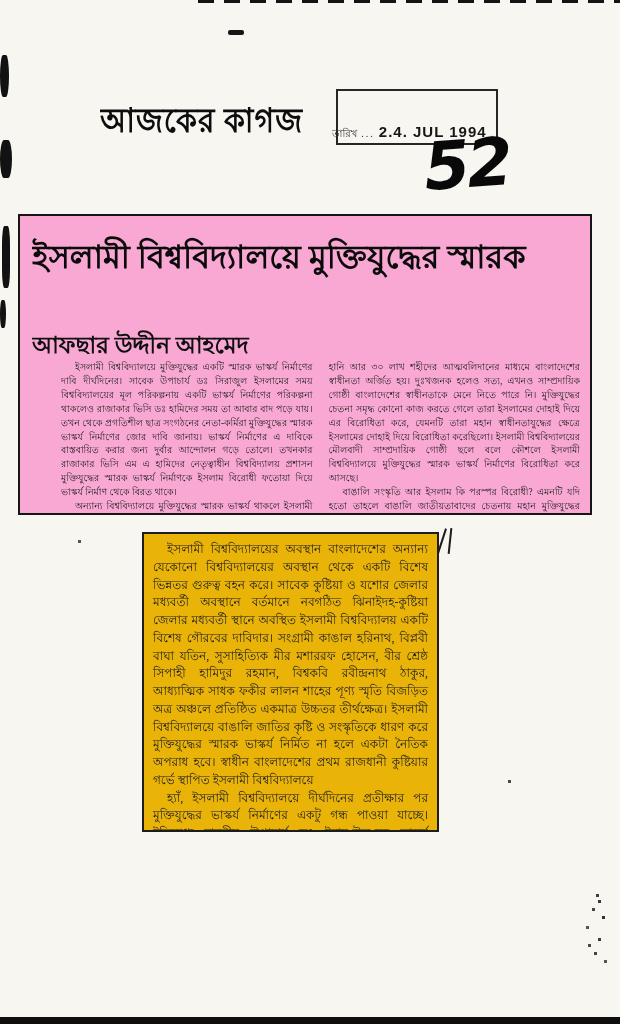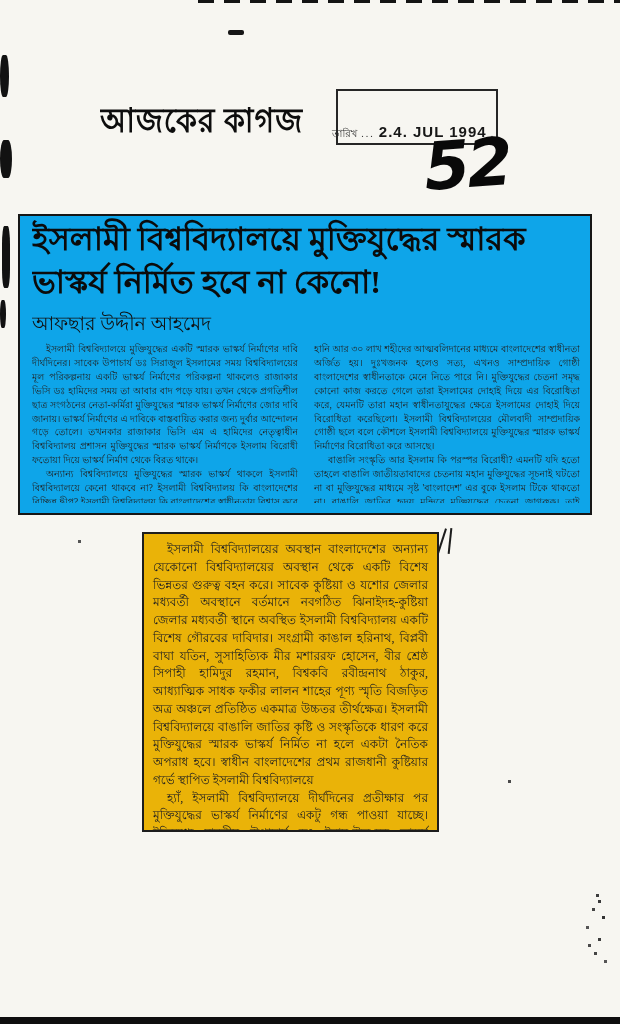--- a/index.html
+++ b/index.html
@@ -45,29 +45,29 @@
   
   .big-number{
     position:absolute;left:424px;top:132px;
     font-family:"DejaVu Sans","Liberation Sans",sans-serif;
     font-size:66px;font-weight:900;font-style:italic;letter-spacing:-3px;
     color:#090909;transform:rotate(-4deg);line-height:1;
   }
   
   .article-box{
     position:absolute;left:18px;top:214px;width:574px;height:301px;
-    border:2px solid #161616;box-sizing:border-box;background:#0ea5e9;
-    padding:2px 10px 6px 12px;overflow:hidden;
+    border:2px solid #161616;box-sizing:border-box;background:#f9a8d4;
+    padding:20px 10px 6px 12px;overflow:hidden;
   }
   .headline{height:88px;overflow:hidden;font-weight:800;color:#0b0b0b;
     font-size:32px;line-height:43px;letter-spacing:0;}
   .headline span{display:block;white-space:nowrap;}
   .byline{margin-top:3px;height:27px;overflow:hidden;
-    font-size:19px;font-weight:400;color:#101010;}
-  .columns{margin-top:7px;display:flex;gap:16px;height:160px;overflow:hidden;}
+    font-size:23px;font-weight:700;color:#101010;}
+  .columns{margin-top:7px;display:flex;gap:16px;height:160px;overflow:hidden;margin-left:29px;}
   .col{flex:1 1 0;font-size:9.4px;line-height:1.48;text-align:justify;color:#212121;overflow:hidden;}
   .col p{margin:0;}
   .col p.indent{text-indent:14px;}
   
   .boxed{
     position:absolute;left:142px;top:532px;width:297px;height:300px;
     border:2px solid #1d1d1d;box-sizing:border-box;background:#eab308;
     padding:7px 9px;font-size:12px;line-height:1.48;text-align:justify;
     color:#212121;overflow:hidden;
   }
@@ -102,21 +102,20 @@
       <span class="stamp-date">2.4. JUL 1994</span>
       <span class="stamp-dots">..</span>
     </div>
   </div>
 
   <div class="big-number">52</div>
 
   <div class="article-box">
     <div class="headline">
       <span>ইসলামী বিশ্ববিদ্যালয়ে মুক্তিযুদ্ধের স্মারক</span>
-      <span>ভাস্কর্য নির্মিত হবে না কেনো!</span>
     </div>
     <div class="byline">আফছার উদ্দীন আহমেদ</div>
     <div class="columns">
       <div class="col">
         <p class="indent">ইসলামী বিশ্ববিদ্যালয়ে মুক্তিযুদ্ধের একটি স্মারক ভাস্কর্য নির্মাণের দাবি দীর্ঘদিনের। সাবেক উপাচার্য ডঃ সিরাজুল ইসলামের সময় বিশ্ববিদ্যালয়ের মূল পরিকল্পনায় একটি ভাস্কর্য নির্মাণের পরিকল্পনা থাকলেও রাজাকার ভিসি ডঃ হামিদের সময় তা আবার বাদ পড়ে যায়। তখন থেকে প্রগতিশীল ছাত্র সংগঠনের নেতা-কর্মিরা মুক্তিযুদ্ধের স্মারক ভাস্কর্য নির্মাণের জোর দাবি জানায়। ভাস্কর্য নির্মাণের এ দাবিকে বাস্তবায়িত করার জন্য দুর্বার আন্দোলন গড়ে তোলে। তখনকার রাজাকার ভিসি এম এ হামিদের নেতৃত্বাধীন বিশ্ববিদ্যালয় প্রশাসন মুক্তিযুদ্ধের স্মারক ভাস্কর্য নির্মাণকে ইসলাম বিরোধী ফতোয়া দিয়ে ভাস্কর্য নির্মাণ থেকে বিরত থাকে।</p>
         <p class="indent">অন্যান্য বিশ্ববিদ্যালয়ে মুক্তিযুদ্ধের স্মারক ভাস্কর্য থাকলে ইসলামী বিশ্ববিদ্যালয়ে কেনো থাকবে না? ইসলামী বিশ্ববিদ্যালয় কি বাংলাদেশের বিচ্ছিন্ন দ্বীপ? ইসলামী বিশ্ববিদ্যালয় কি বাংলাদেশের স্বাধীনতায় বিশ্বাস করে না? এটা কি মিনি পাকিস্তান? নিশ্চয় না। তবে কেনো ইসলামী বিশ্ববিদ্যালয়ে মুক্তিযুদ্ধের স্মারক ভাস্কর্য নির্মাণে এতো গড়িমসি?</p>
 
       </div>
       <div class="col">
         <p>হানি আর ৩০ লাখ শহীদের আত্মবলিদানের মাধ্যমে বাংলাদেশের স্বাধীনতা অর্জিত হয়। দুঃখজনক হলেও সত্য, এখনও সাম্প্রদায়িক গোষ্ঠী বাংলাদেশের স্বাধীনতাকে মেনে নিতে পারে নি। মুক্তিযুদ্ধের চেতনা সমৃদ্ধ কোনো কাজ করতে গেলে তারা ইসলামের দোহাই দিয়ে এর বিরোধিতা করে, যেমনটি তারা মহান স্বাধীনতাযুদ্ধের ক্ষেত্রে ইসলামের দোহাই দিয়ে বিরোধিতা করেছিলো। ইসলামী বিশ্ববিদ্যালয়ের মৌলবাদী সাম্প্রদায়িক গোষ্ঠী ছলে বলে কৌশলে ইসলামী বিশ্ববিদ্যালয়ে মুক্তিযুদ্ধের স্মারক ভাস্কর্য নির্মাণের বিরোধিতা করে আসছে।</p>

